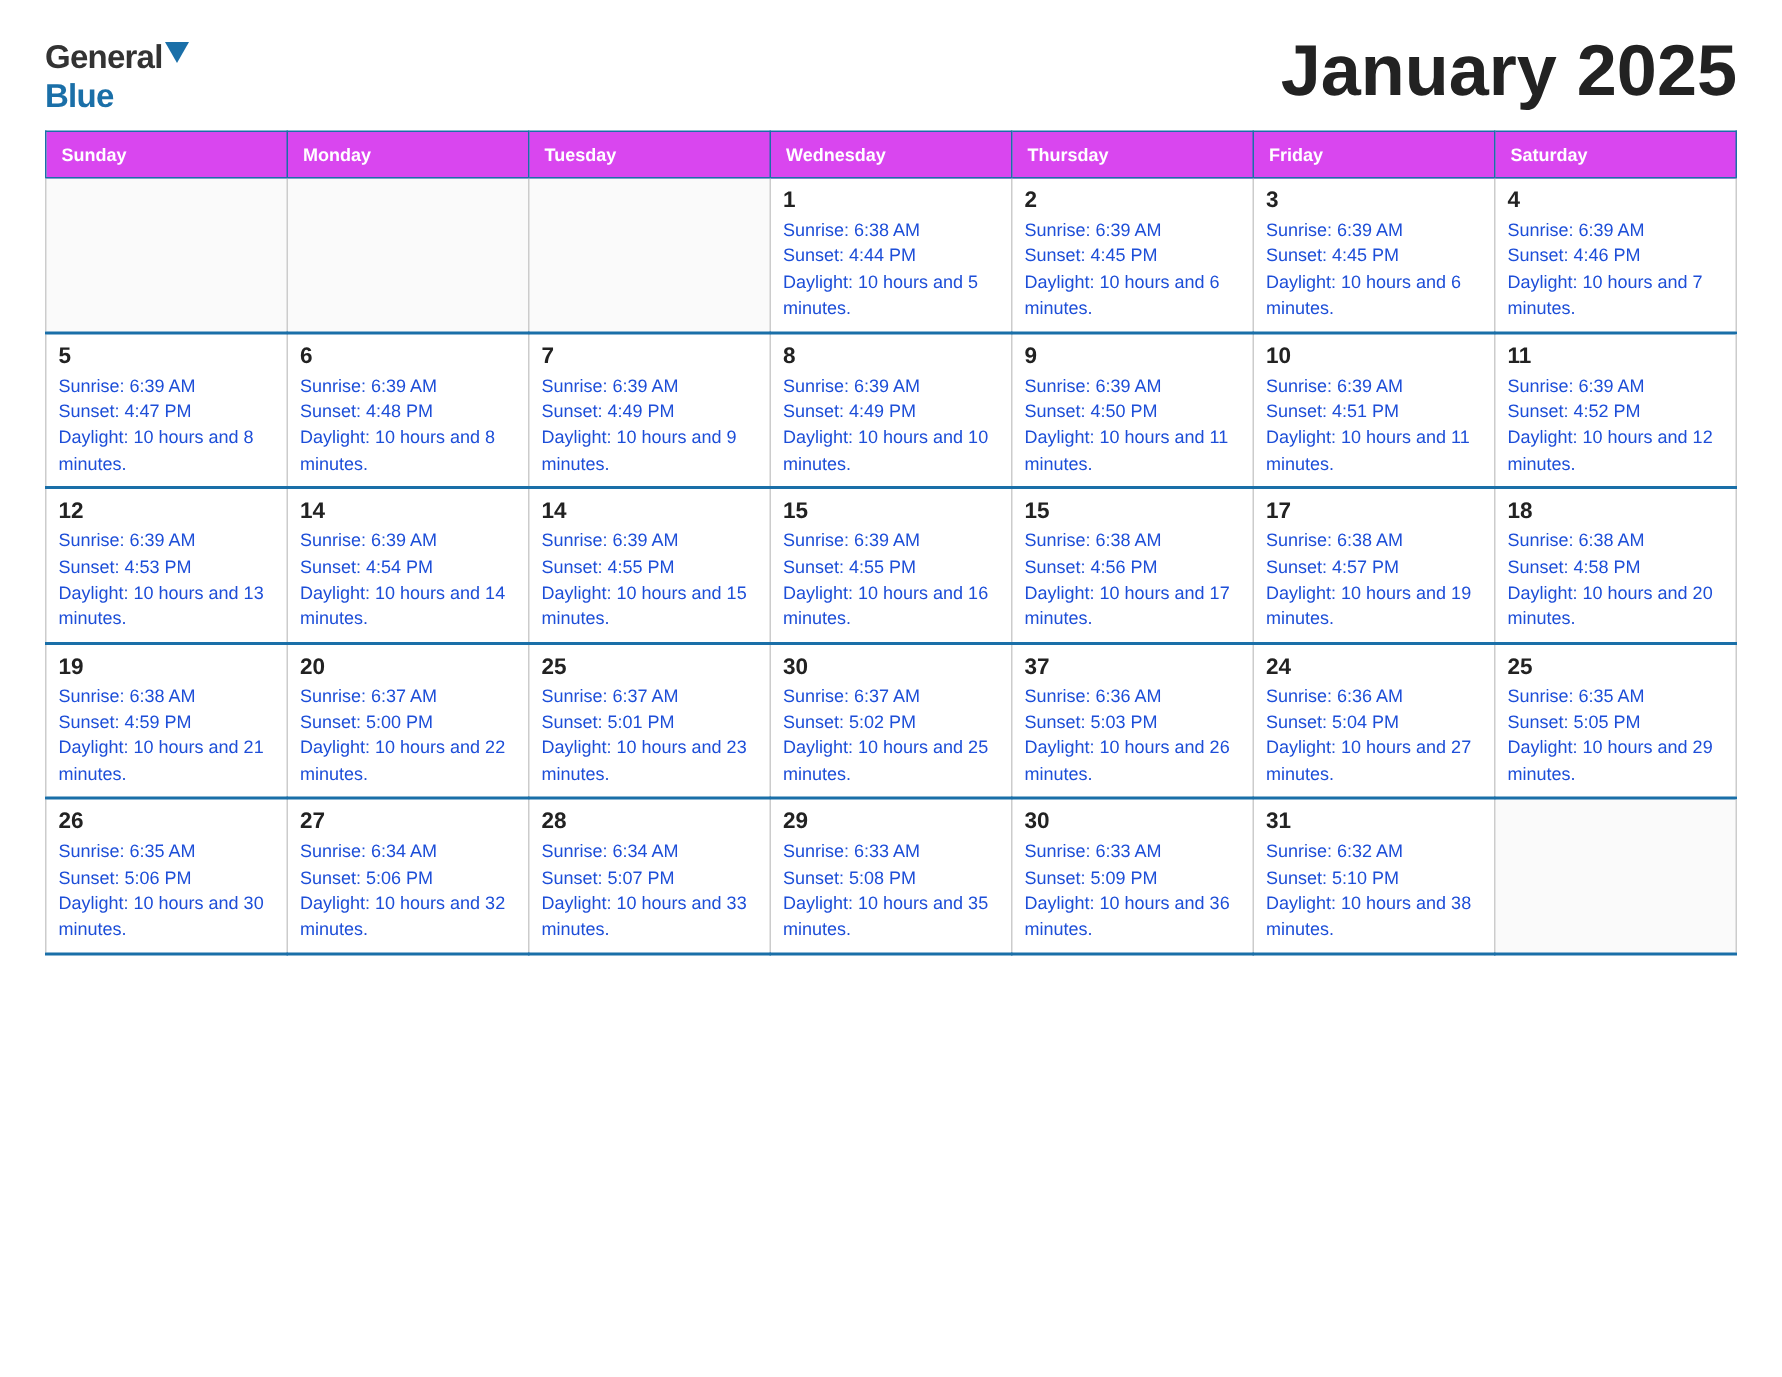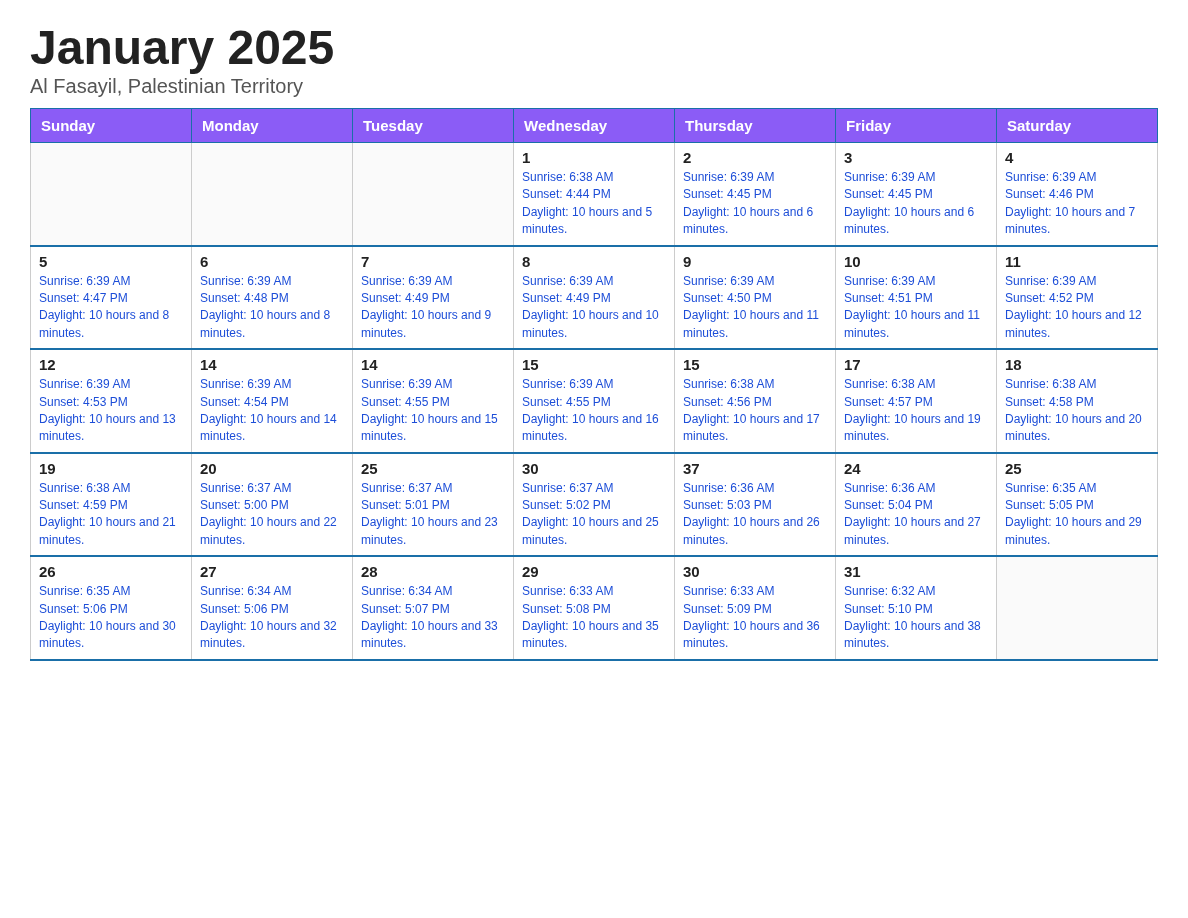--- a/index.html
+++ b/index.html
@@ -45,40 +45,40 @@
       margin-left: 2px;
       vertical-align: middle;
       position: relative;
       top: -3px;
     }
     .logo-line {
       display: flex;
       align-items: center;
     }
     .title-section {
-      text-align: left;
+      text-align: right;
     }
     .month-title {
       font-size: 48px;
       font-weight: bold;
       color: #222;
     }
     .location {
       font-size: 20px;
       color: #555;
     }
     table {
       width: 100%;
       border-collapse: collapse;
       margin-top: 10px;
     }
     thead tr th {
-      background-color: #8b5cf6;
+      background-color: #d946ef;
       color: #fff;
-      font-size: 15px;
+      font-size: 12px;
       font-weight: bold;
       padding: 8px 10px;
       text-align: left;
       border: 1px solid #1a6fa8;
     }
     tbody tr td {
       border: 1px solid #ccc;
       vertical-align: top;
       padding: 6px 8px;
       width: 14.28%;
@@ -102,23 +102,29 @@
       line-height: 1.45;
     }
     td.empty {
       background: #fafafa;
     }
   </style>
 </head>
 <body>
 
 <div class="header">
+  <div class="logo">
+    <div class="logo-line">
+      <span class="logo-general">General</span>
+      <span class="logo-triangle"></span>
+    </div>
+    <span class="logo-blue">Blue</span>
+  </div>
   <div class="title-section">
     <div class="month-title">January 2025</div>
-    <div class="location">Al Fasayil, Palestinian Territory</div>
   </div>
 </div>
 
 <table>
   <thead>
     <tr>
     <th>Sunday</th>
         <th>Monday</th>
         <th>Tuesday</th>
         <th>Wednesday</th>

